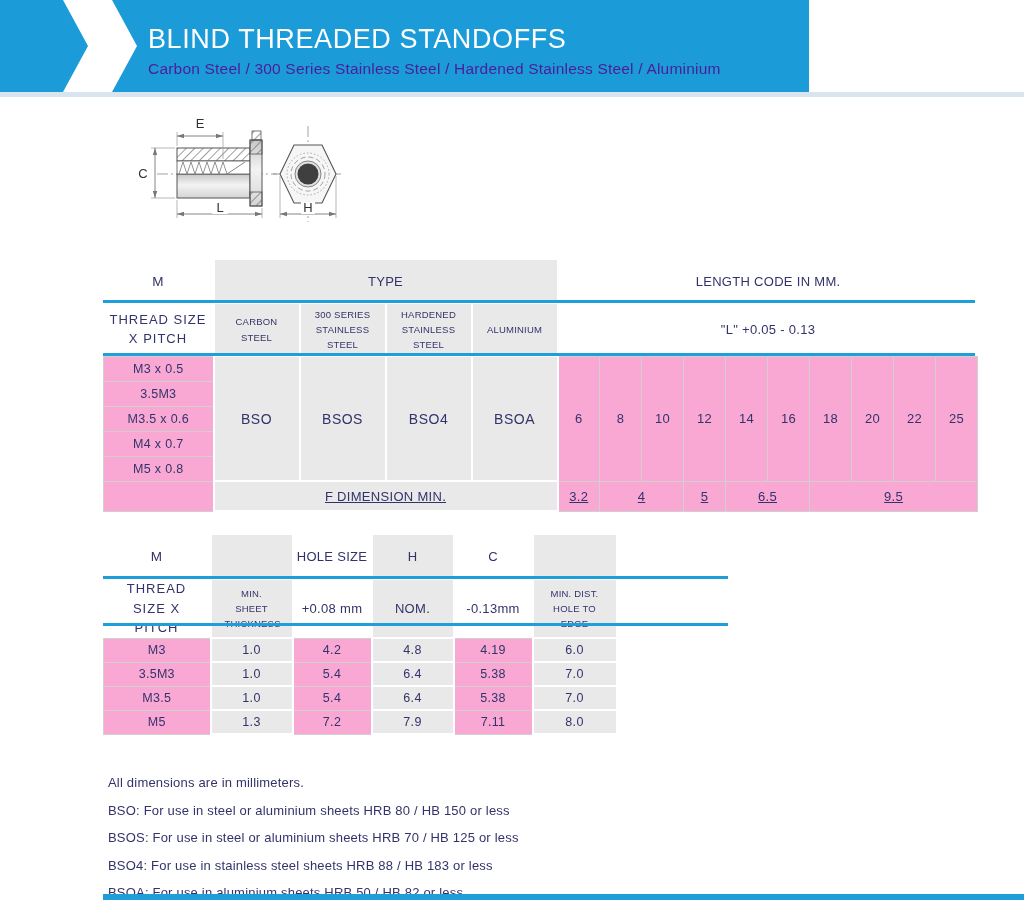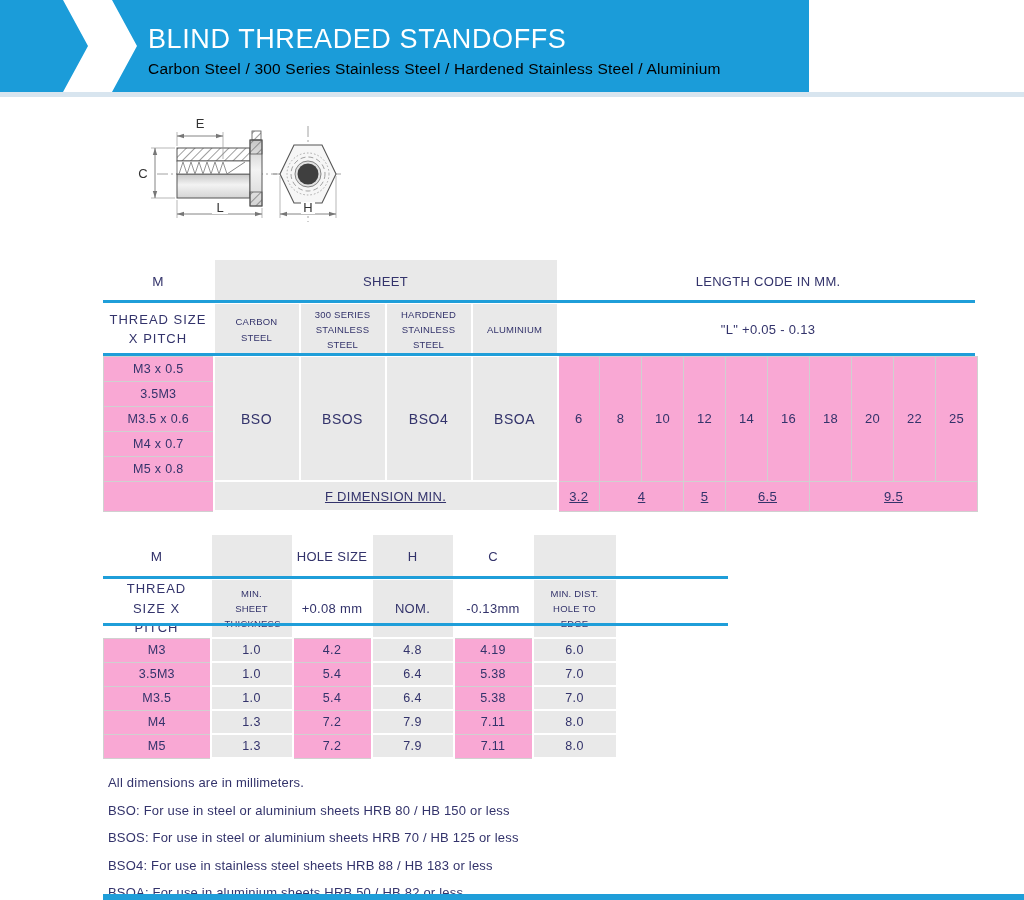--- a/index.html
+++ b/index.html
@@ -10,21 +10,21 @@
   }
   
   .banner { position:absolute; left:0; top:0; width:809px; height:92px; background:#1B9CD9; }
   .chev-band {
     position:absolute; left:0; top:0; width:200px; height:92px; background:#ffffff;
     clip-path:polygon(63px 0, 112px 0, 137px 46px, 112px 92px, 63px 92px, 88px 46px);
   }
   .banner-shadow { position:absolute; left:0; top:92px; width:1024px; height:5px; background:#D8E5EF; }
   .titles { position:absolute; left:148px; top:24px; }
   .page-title { color:#ffffff; font-size:27px; font-weight:500; letter-spacing:0.6px; line-height:1.15; }
-  .page-subtitle { color:#000000; font-size:15.5px; font-weight:400; letter-spacing:0.2px; margin-top:5px; }
+  .page-subtitle { color:#4c1d95; font-size:15.5px; font-weight:400; letter-spacing:0.2px; margin-top:5px; }
 
   
   .drawing { position:absolute; left:105px; top:110px; }
   .dimlabel { font-family:"Liberation Sans", sans-serif; font-size:13px; fill:#333; }
 
   
   table { border-collapse:collapse; table-layout:fixed; color:#33336B; }
   td { text-align:center; vertical-align:middle; letter-spacing:0.3px; }
   .t1 { position:absolute; left:103px; top:258px; width:874px; }
   .t2 { position:absolute; left:103px; top:533px; width:513px; }
@@ -151,21 +151,21 @@
         <col style="width:42px">
       <col style="width:42px">
         <col style="width:42px">
         <col style="width:42px">
         <col style="width:42px">
         <col style="width:42px">
     </colgroup>
     <tbody>
         <tr class="r-h1">
       <td class="plain mhead">M</td>
-      <td class="gray bighead" colspan="4">SHEET</td>
+      <td class="gray bighead" colspan="4">TYPE</td>
       <td class="plain bighead lb" colspan="10">LENGTH CODE IN MM.</td>
     </tr>
     <tr class="r-h2">
       <td class="plain thread-head">THREAD SIZE X PITCH</td>
       <td class="gray small">CARBON STEEL</td>
       <td class="gray small">300 SERIES STAINLESS STEEL</td>
       <td class="gray small">HARDENED STAINLESS STEEL</td>
       <td class="gray small">ALUMINIUM</td>
       <td class="plain mid lb" colspan="10">"L" +0.05 - 0.13</td>
     </tr>
@@ -254,28 +254,20 @@
     </tr>
     <tr class="s-d">
       <td class="wb ts">M3.5</td>
       <td class="gray ts">1.0</td>
       <td class="wb ts">5.4</td>
       <td class="gray ts">6.4</td>
       <td class="wb ts">5.38</td>
       <td class="gray ts">7.0</td>
     </tr>
     <tr class="s-d">
-      <td class="wb ts">M4</td>
-      <td class="gray ts">1.3</td>
-      <td class="wb ts">7.2</td>
-      <td class="gray ts">7.9</td>
-      <td class="wb ts">7.11</td>
-      <td class="gray ts">8.0</td>
-    </tr>
-    <tr class="s-d">
       <td class="wb ts">M5</td>
       <td class="gray ts">1.3</td>
       <td class="wb ts">7.2</td>
       <td class="gray ts">7.9</td>
       <td class="wb ts">7.11</td>
       <td class="gray ts">8.0</td>
     </tr>
   </tbody>
     </table>
 

